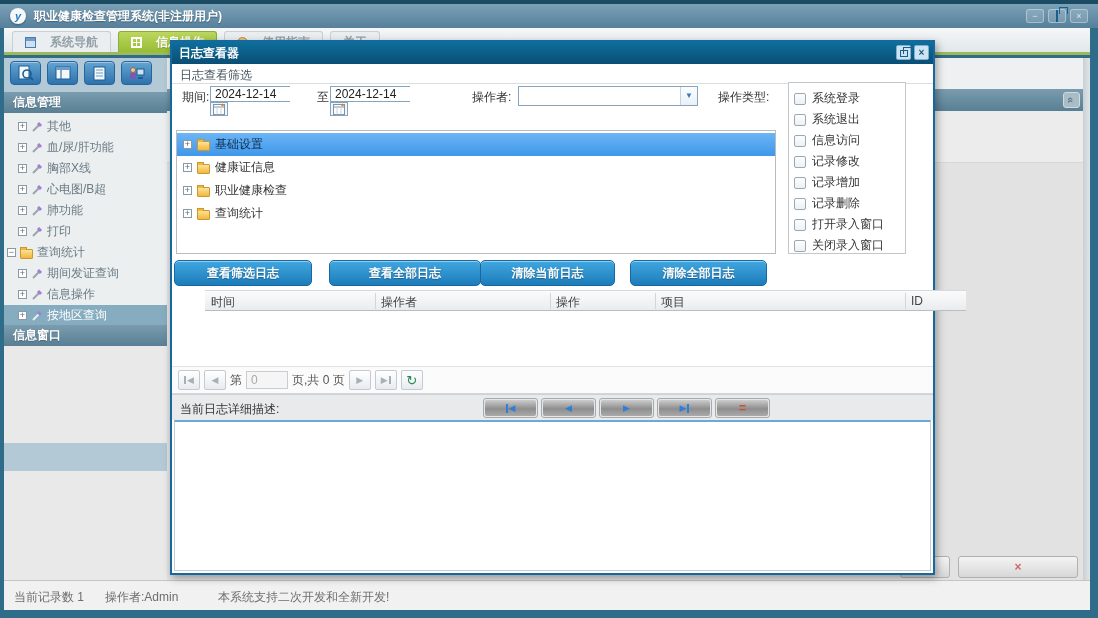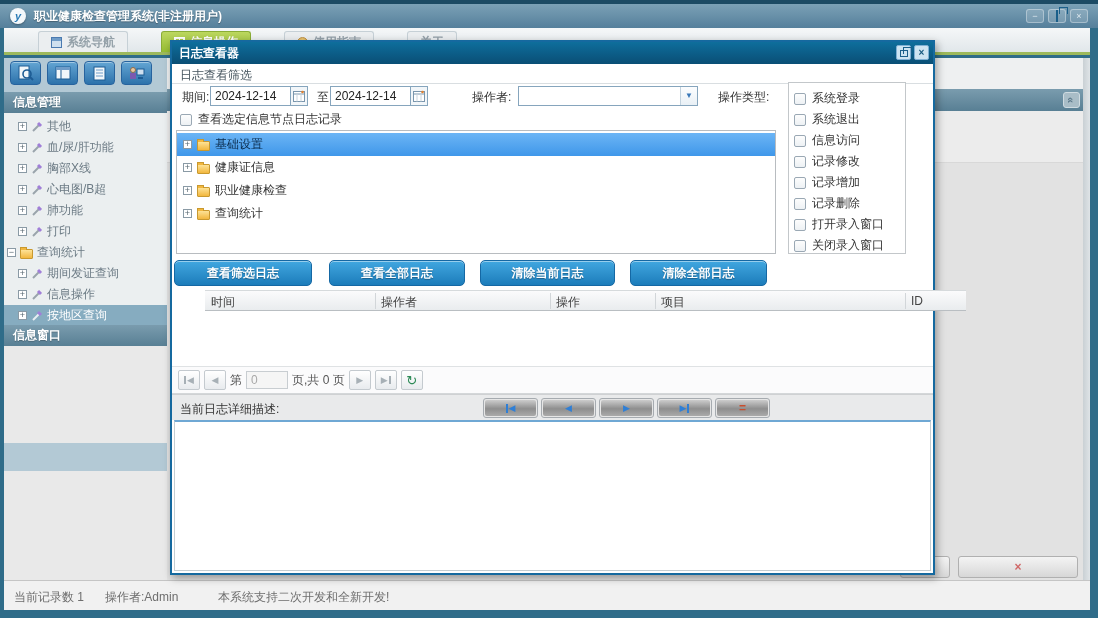--- a/index.html
+++ b/index.html
@@ -18,23 +18,23 @@
     color:#ffffff; font-weight:bold; text-shadow:0 1px 1px rgba(0,0,0,.3); }
   .win-btns { position:absolute; right:10px; top:5px; display:flex; gap:4px; }
   .win-btn { width:18px; height:14px; border-radius:3px; background:rgba(255,255,255,.16);
     border:1px solid rgba(255,255,255,.35); color:#dde8ee; font-size:9px; line-height:12px;
     text-align:center; cursor:pointer; }
 
   
   .tabbar { position:absolute; left:4px; top:28px; width:1086px; height:27px;
     background:linear-gradient(#f5f7f8,#e1e7ea); border-bottom:3px solid #9db95c; }
   .tabs { position:absolute; left:8px; bottom:0; display:flex; gap:7px; align-items:flex-end; }
-  .tab { display:inline-flex; align-items:center; gap:5px; height:21px; padding:3px 12px;
+  .tab { display:inline-flex; align-items:center; gap:14px; height:21px; padding:3px 12px;
     background:#ebeef0; border:1px solid #c6d0d6; border-bottom:none; border-radius:3px 3px 0 0;
-    color:#94a1a9; font-weight:bold; cursor:pointer;margin-left:26px; }
+    color:#94a1a9; font-weight:bold; cursor:pointer; }
   .tab.active { background:linear-gradient(#bcd75f,#97bd33); border-color:#8aad36; color:#ffffff;
     text-shadow:0 1px 1px rgba(0,0,0,.2); }
   .ico-window { width:11px; height:11px; border:1px solid #4a7ab0; background:#cfe0ef; position:relative; }
   .ico-window::before { content:''; position:absolute; left:0; top:0; right:0; height:3px; background:#6f9cc8; }
   .ico-grid { width:11px; height:11px; border:1px solid rgba(255,255,255,.95);
     background-image:repeating-linear-gradient(90deg, rgba(255,255,255,.95) 0 1px, transparent 1px 4px),
                      repeating-linear-gradient(0deg, rgba(255,255,255,.95) 0 1px, transparent 1px 4px); }
   .ico-guide { width:11px; height:11px; border-radius:50%; background:radial-gradient(#f4dd9a,#dfae4e); border:1px solid #c09040; }
 
   
@@ -101,21 +101,21 @@
   .ico-restore::before { content:''; position:absolute; left:2px; top:-4px; width:7px; height:6px;
     border:1px solid #1a5f8a; border-bottom:none; }
   .dlg-body { position:relative; width:761px; height:509px; background:#ffffff; }
 
   .flt-label { position:absolute; left:8px; top:3px; color:#44535d; }
   .section-line { position:absolute; left:0; top:19px; width:761px; border-top:1px solid #d9dee1; }
 
   .flt-row { position:absolute; left:0; top:20px; width:761px; height:24px; }
   .flbl { position:absolute; top:5px; color:#333; }
   .lbl-period { left:10px; } .lbl-to { left:145px; } .lbl-operator { left:300px; } .lbl-optype { left:546px; }
-  .date-wrap { position:absolute; top:2px; height:20px; display:flex; }
+  .date-wrap { position:absolute; top:2px; height:20px; display:flex;flex-direction:column; }
   .dw1 { left:38px; } .dw2 { left:158px; }
   .date-input { width:80px; height:20px; border:1px solid #86a5bd; border-right:none; padding:0 4px;
     font:12px "Liberation Sans","DejaVu Sans",sans-serif; color:#222; }
   .date-btn { width:18px; height:20px; border:1px solid #86a5bd; background:#f2f6f9;
     display:flex; align-items:center; justify-content:center; cursor:pointer; }
   .select-wrap { position:absolute; left:346px; top:2px; width:180px; height:20px; border:1px solid #86a5bd; background:#fff; }
   .select-input { position:absolute; left:0; top:0; width:160px; height:18px; border:none; padding:0 4px;
     font:12px "Liberation Sans","DejaVu Sans",sans-serif; }
   .dd-btn { position:absolute; right:0; top:0; width:17px; height:18px; background:linear-gradient(#fcfdfe,#e9f0f5);
     border-left:1px solid #c2d2de; color:#3a78b8; font-size:8px; text-align:center; line-height:18px; cursor:pointer; }
@@ -130,21 +130,21 @@
 
   .dlg-tree { position:absolute; left:4px; top:66px; width:600px; height:124px; background:#ffffff;
     border:1px solid #b8bcc0; padding-top:2px; }
   .dtree-row { height:23px; display:flex; align-items:center; gap:5px; padding-left:6px; color:#333; cursor:pointer; }
   .dtree-row.sel { background:linear-gradient(#6cb5f5,#3f97ea); color:#0a2a4a; }
 
   .blue-btn { position:absolute; top:196px; height:26px; border:1px solid #1568a4; border-radius:5px;
     background:linear-gradient(#41a7e0,#1c7cba); color:#ffffff; font-weight:bold; font-size:12px;
     text-align:center; line-height:24px; text-shadow:0 1px 1px rgba(0,0,0,.3);
     box-shadow:inset 0 1px 0 rgba(255,255,255,.45); cursor:pointer; }
-  .bb1 { left:2px; width:138px; } .bb2 { left:157px; width:136px;font-family:Liberation Serif, serif; }
+  .bb1 { left:2px; width:138px; } .bb2 { left:157px; width:152px;font-family:Liberation Serif, serif; }
   .bb3 { left:308px; width:135px; } .bb4 { left:458px; width:137px; }
 
   .tbl-head { position:absolute; left:0; top:226px; width:761px; height:21px;
     background:linear-gradient(#fbfbfc,#e9ecee); border-top:1px solid #d6dadc; border-bottom:1px solid #b9bec2;margin-left:33px; }
   .th { position:absolute; top:3px; color:#444; }
   .th1 { left:6px; } .th2 { left:176px; } .th3 { left:351px; } .th4 { left:456px; } .th5 { left:706px; }
   .thsep { position:absolute; top:2px; width:1px; height:16px; background:#d2d6d9; }
   .s1 { left:170px; } .s2 { left:345px; } .s3 { left:450px; } .s4 { left:700px; }
   .tbl-body { position:absolute; left:0; top:247px; width:761px; height:55px; background:#ffffff; }
 
@@ -433,24 +433,20 @@
         <div class="cb-row">
             <span class="cbox"></span>
             <span>打开录入窗口</span>
           </div>
         <div class="cb-row">
             <span class="cbox"></span>
             <span>关闭录入窗口</span>
           </div>
       </div>
 
-      <div class="node-check">
-        <span class="cbox"></span>
-        <span>查看选定信息节点日志记录</span>
-      </div>
 
       <div class="dlg-tree">
         <div class="dtree-row sel">
           <span class="expander">+</span>
           <span class="folder"></span>
           <span>基础设置</span>
         </div>
         <div class="dtree-row">
           <span class="expander">+</span>
           <span class="folder"></span>

